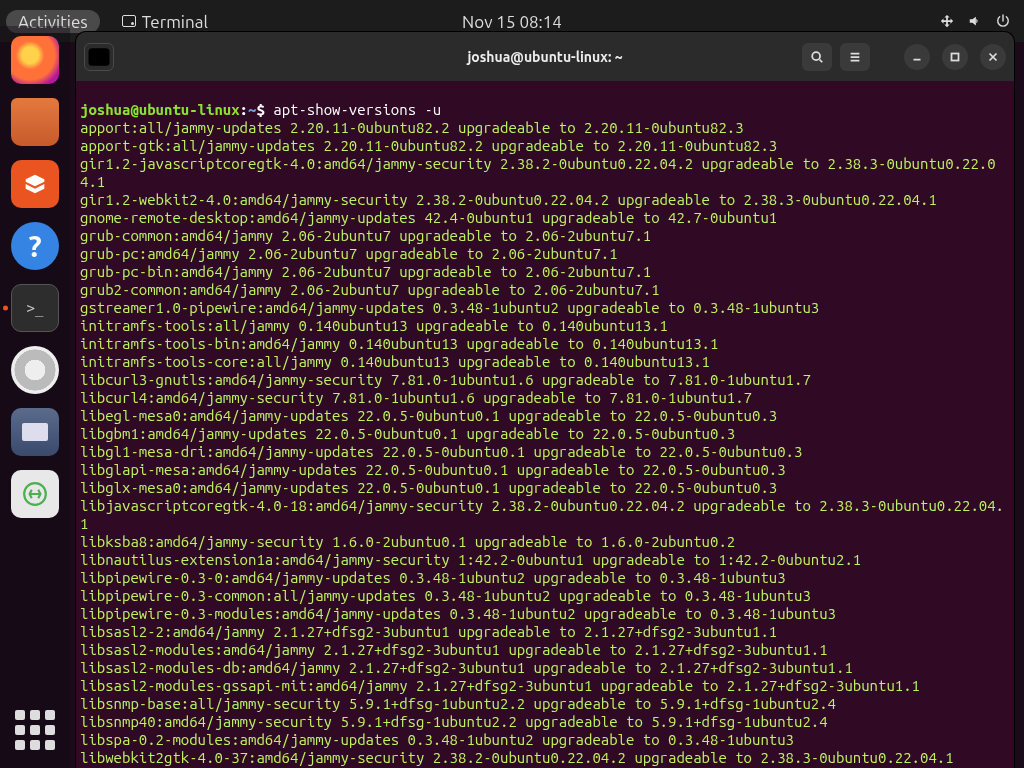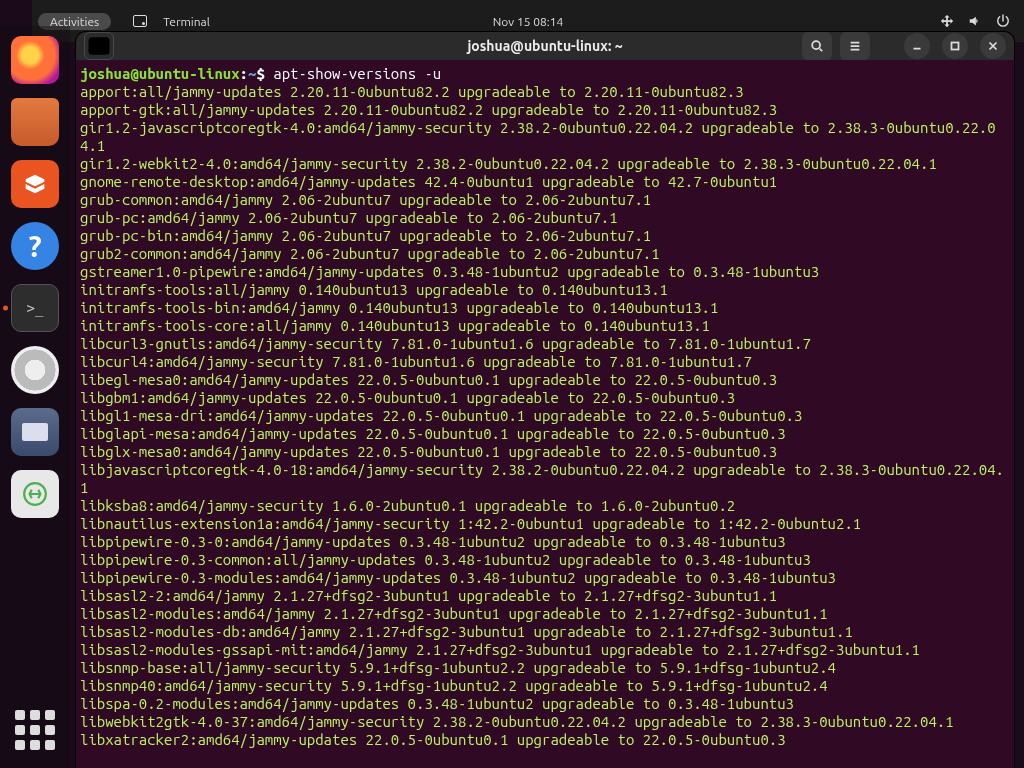--- a/index.html
+++ b/index.html
@@ -1,43 +1,43 @@
 <!DOCTYPE html>
 <html><head>
 <meta charset="utf-8">
 <style>
   * { margin:0; padding:0; box-sizing:border-box; }
   html,body { width:1024px; height:768px; overflow:hidden; font-family:"Ubuntu",Arial,sans-serif; background:#1a0a1a; }
   
-  .topbar { height:42px; background:#1c1c1c; color:#ddd; display:flex; align-items:center; font-size:12px; position:relative;margin-left:32px; }
+  .topbar { height:42px; background:#1c1c1c; color:#ddd; display:flex; align-items:center; font-size:17px; position:relative; }
   .topbar .activities { background:#4a4a4a; border-radius:12px; padding:2px 12px; margin-left:6px; }
-  .topbar .taskbtn { display:flex; align-items:center; gap:16px; margin-left:22px; }
+  .topbar .taskbtn { display:flex; align-items:center; gap:6px; margin-left:22px; }
   .topbar .clock { position:absolute; left:50%; transform:translateX(-50%); }
   .topbar .tray { margin-left:auto; display:flex; gap:14px; padding-right:14px; align-items:center; }
   .tray svg { width:14px; height:14px; fill:#ddd; }
   .sq-icon { width:14px; height:12px; border:1.5px solid #ddd; border-radius:2px; position:relative; }
   .sq-icon::after { content:""; position:absolute; width:3px; height:3px; background:#ddd; border-radius:50%; right:1px; bottom:1px; }
   
   .dock { position:absolute; left:0; top:26px; bottom:0; width:70px; background:rgba(20,10,20,.4); display:flex; flex-direction:column; align-items:center; padding-top:10px; gap:14px; }
   .dock .tile { width:48px; height:48px; border-radius:10px; display:flex; align-items:center; justify-content:center; position:relative; }
   .dock .active-ind { position:absolute; left:-9px; top:50%; width:5px; height:5px; background:#e95420; border-radius:50%; transform:translateY(-50%); }
   .apps-grid { margin-top:auto; margin-bottom:18px; width:40px; height:40px; display:grid; grid-template-columns:repeat(3,1fr); grid-template-rows:repeat(3,1fr); gap:5px; cursor:pointer; }
   .apps-grid span { background:#ddd; border-radius:2px; }
   
   .termwin { position:absolute; left:76px; top:32px; right:10px; bottom:0; background:#300A24; border-radius:10px 10px 0 0; display:flex; flex-direction:column; overflow:hidden; box-shadow:0 0 0 1px #000; }
-  .titlebar { height:28px; background:#2b2b2b; display:flex; align-items:center; padding:0 8px; gap:8px; }
+  .titlebar { height:49px; background:#2b2b2b; display:flex; align-items:center; padding:0 8px; gap:8px; }
   .titlebar .newtab { width:30px; height:28px; border:1px solid #4a4a4a; border-radius:6px; display:flex; align-items:center; justify-content:center; color:#ddd; font-size:12px; }
   .titlebar .title { flex:0 0 auto; position:absolute; left:50%; transform:translateX(-50%); color:#eee; font-weight:600; font-size:14px; }
   .titlebar .spacer { flex:1; }
   .tbtn { width:30px; height:28px; background:#3a3a3a; border-radius:6px; display:flex; align-items:center; justify-content:center; color:#ddd; }
   .wbtn { width:26px; height:26px; background:#3a3a3a; border-radius:50%; display:flex; align-items:center; justify-content:center; color:#ddd; margin-left:4px; }
   .wbtn.close { background:#3a3a3a; }
   .wbtn svg, .tbtn svg { width:14px; height:14px; stroke:#ddd; fill:none; stroke-width:2; }
   
-  .term { flex:1; padding:5px 4px 0 4px; font-family:"Ubuntu Mono","DejaVu Sans Mono",monospace; font-size:15px; line-height:18px; color:#fff; white-space:pre-wrap; word-break:break-all; overflow:hidden; }
+  .term { flex:1; padding:20px 4px 0 4px; font-family:"Ubuntu Mono","DejaVu Sans Mono",monospace; font-size:15px; line-height:18px; color:#fff; white-space:pre-wrap; word-break:break-all; overflow:hidden; }
   .p-user { color:#8ae234; font-weight:700; }
   .p-colon{ color:#fff; font-weight:700;}
   .p-path { color:#729fcf; font-weight:700; }
   .p-cmd  { color:#fff; }
   .line   { color:#bef264; }
 </style>
 </head>
 <body>
 
 <div class="topbar">

